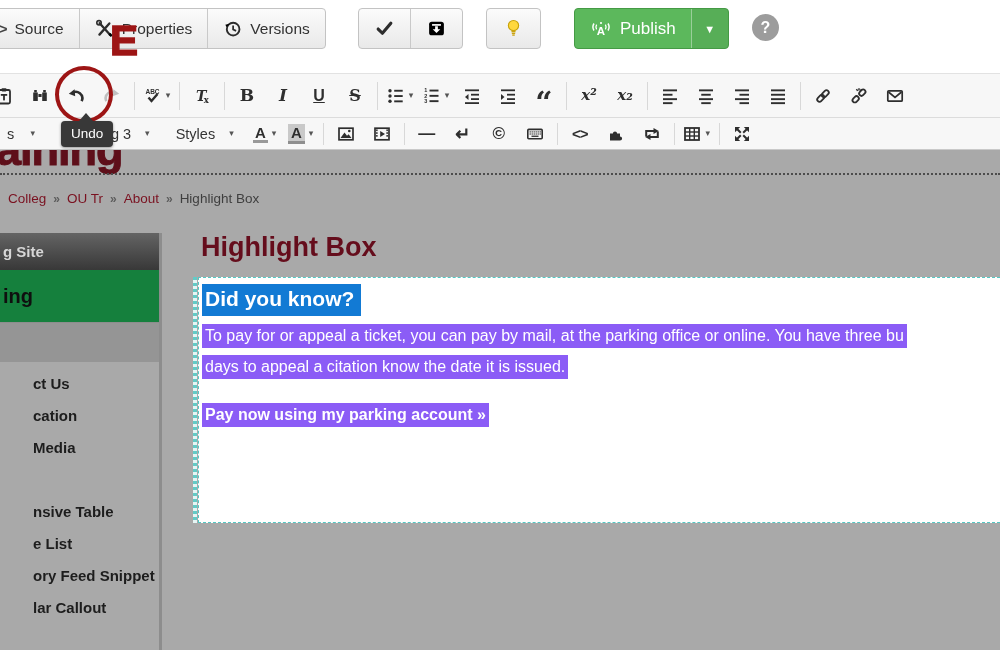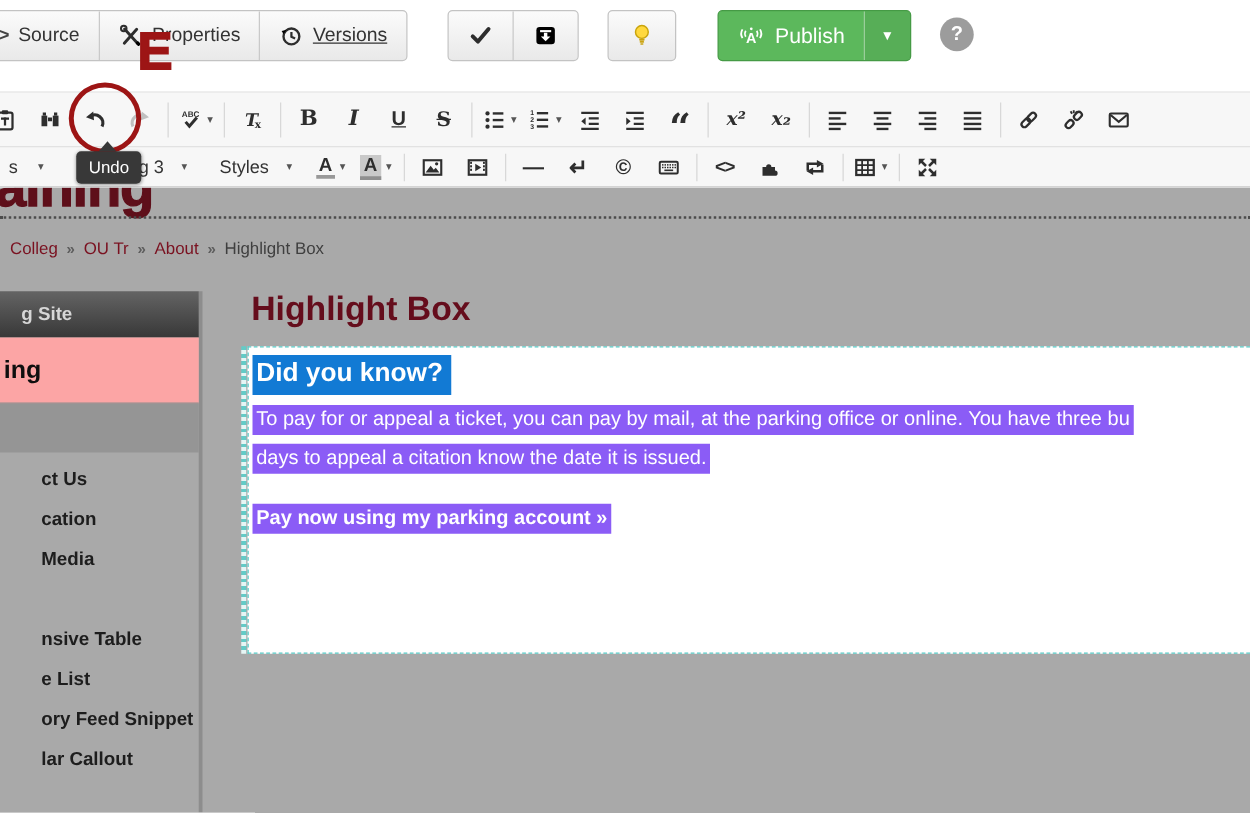--- a/index.html
+++ b/index.html
@@ -5,21 +5,21 @@
   html,body{margin:0;padding:0;}
   body{width:1000px;height:650px;position:relative;overflow:hidden;background:#fff;
        font-family:"Liberation Sans",sans-serif;-webkit-font-smoothing:antialiased;}
 
   
   .topbar{position:absolute;left:0;top:0;width:1000px;height:73px;background:#fff;z-index:10;}
   .btn-group{position:absolute;top:8px;height:41px;display:flex;border:1px solid #c3c3c3;
              border-radius:4px;background:linear-gradient(#fbfbfb,#e9e9e9);box-sizing:border-box;overflow:hidden;}
   .tb-top{display:flex;align-items:center;gap:8px;padding:0 15px;font-size:15.5px;color:#333;
           border-right:1px solid #c9c9c9;cursor:pointer;white-space:nowrap;}
-  .tb-top:last-child{border-right:none;text-decoration:underline;}
+  .tb-top:last-child{border-right:none;}
   #grp-file{left:-22px;}
   #grp-file .tb-top:first-child{padding-left:12px;}
   #grp-actions{left:358px;}
   #grp-bulb{left:486px;}
   .tb-top.icon-only{width:51px;justify-content:center;padding:0;}
   .tb-top .topglyph{font-weight:bold;font-size:15px;letter-spacing:-1px;color:#444;}
   .tb-top svg{width:19px;height:19px;color:#2d2d2d;}
   .publish-btn{position:absolute;left:574px;top:8px;height:41px;display:flex;border-radius:4px;
                background:#5cb85c;border:1px solid #459a45;color:#fff;overflow:hidden;cursor:pointer;box-sizing:border-box;}
   .publish-main{display:flex;align-items:center;gap:8px;padding:0 15px;font-size:17px;}
@@ -69,22 +69,22 @@
   .site-title{position:absolute;left:-4px;top:-26px;font-size:45px;font-weight:bold;
               color:#5e0f1a;letter-spacing:-1px;-webkit-text-stroke:1px #5e0f1a;}
   .dotted{position:absolute;top:23px;left:0;right:0;border-top:2px dotted #4c4c4c;}
   .breadcrumb{position:absolute;top:41px;left:8px;display:flex;align-items:center;gap:7px;font-size:13.5px;}
   .crumb{color:#7a1120;cursor:pointer;}
   .crumb.current{color:#3f3f3f;cursor:default;}
   .crumb-sep{color:#5d5d5d;font-size:12px;font-weight:bold;}
 
   .sidebar{position:absolute;left:0;top:83px;width:159px;height:417px;border-right:3px solid #8d8d8d;}
   .sb-header{height:37px;background:linear-gradient(#646464,#383838);color:#d6d6d6;font-size:15px;
-             font-weight:bold;line-height:37px;padding-left:17px;}
-  .sb-active{height:52px;background:#fca5a5;border-bottom:1px solid #8d8d8d;color:#0f0f0f;
+             font-weight:bold;line-height:37px;padding-left:3px;}
+  .sb-active{height:52px;background:#15803d;border-bottom:1px solid #8d8d8d;color:#0f0f0f;
              font-size:20px;font-weight:bold;line-height:52px;padding-left:3px;cursor:pointer;}
   .sb-strip{height:39px;background:#959595;}
   .sb-item{font-size:15px;font-weight:bold;color:#1d1d1d;padding-left:3px;margin-top:13px;cursor:pointer;line-height:19px;margin-left:30px;}
   .sb-item:first-child{margin-top:12px;}
   .sb-item:nth-child(4){margin-top:45px;}
 
   .content-title{position:absolute;left:201px;top:82px;font-size:27px;font-weight:bold;color:#650d1c;}
   .editbox{position:absolute;left:198px;top:127px;width:812px;height:246px;background:#fff;
            border:1px dashed #55c7c3;box-sizing:border-box;padding:5px 0 0 3px;font-size:16px;color:#222;}
   .edge{position:absolute;left:-6px;top:-1px;bottom:-1px;width:4px;

